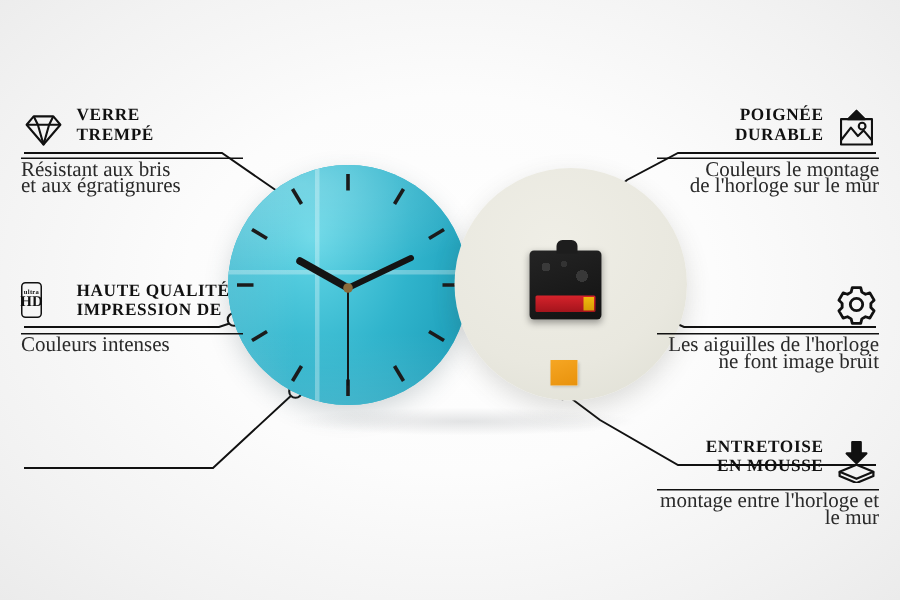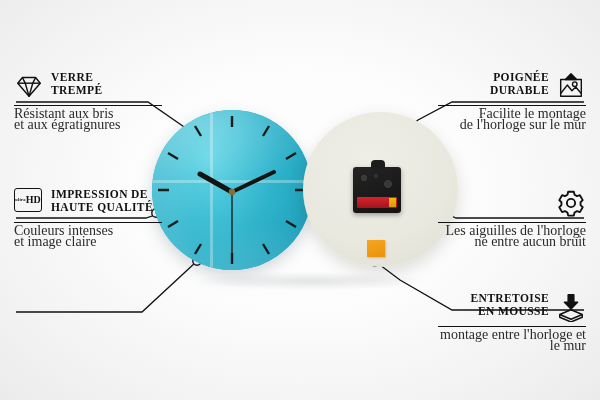--- a/index.html
+++ b/index.html
@@ -126,22 +126,22 @@
 
   
   #co-verre      { left:14px;  top:55px;  }
   #co-impression { left:14px;  top:172px; }
   #co-bords      { left:14px;  top:278px; }
   #co-poignee    { left:438px; top:55px;  }
   #co-mecanisme  { left:438px; top:172px; }
   #co-entretoise { left:438px; top:276px; }
 
   .hd-badge{
-    width:28px;height:24px;border:1.6px solid #111;border-radius:3px;
-    display:flex;align-items:center;justify-content:center;
+    width:14px;height:24px;border:1.6px solid #111;border-radius:3px;
+    display:flex;flex-direction:column;align-items:center;justify-content:center;
     line-height:1;
   }
   .hd-badge .u{ font-size:4.4px; font-weight:700; letter-spacing:.2px; color:#111; }
   .hd-badge .h{ font-size:10px; font-weight:700; color:#111; margin-top:.5px; }
 </style>
 </head>
 <body>
 
 <div id="stage">
 
@@ -223,62 +223,61 @@
 
   <div class="callout left" id="co-impression">
     <div class="co-head">
       <div class="co-icon">
         <div class="hd-badge">
           <span class="u">ultra</span>
           <span class="h">HD</span>
         </div>
       </div>
       <div>
+        <div class="co-title">HAUTE QUALITÉ</div>
         <div class="co-title">IMPRESSION DE</div>
-        <div class="co-title">HAUTE QUALITÉ</div>
       </div>
     </div>
     <div class="co-rule"></div>
     <div class="co-sub">Couleurs intenses</div>
-    <div class="co-sub">et image claire</div>
   </div>
 
 
   <div class="callout right" id="co-poignee">
     <div class="co-head">
       <svg class="co-icon" viewBox="0 0 32 32">
         <g fill="none" stroke="#111" stroke-width="1.5" stroke-linejoin="round">
           <path d="M16,3 L10,9 L22,9 Z" fill="#111"></path>
           <rect x="5" y="9" width="22" height="18"></rect>
           <path d="M5,24 L12,15 L17,21 L21,17 L27,24"></path>
           <circle cx="20" cy="14" r="2.4"></circle>
         </g>
       </svg>
       <div>
         <div class="co-title">POIGNÉE</div>
         <div class="co-title">DURABLE</div>
       </div>
     </div>
     <div class="co-rule"></div>
-    <div class="co-sub">Facilite le montage</div>
+    <div class="co-sub">Couleurs le montage</div>
     <div class="co-sub">de l'horloge sur le mur</div>
   </div>
 
   <div class="callout right" id="co-mecanisme">
     <div class="co-head">
       <svg class="co-icon" viewBox="0 0 32 32">
         <g fill="none" stroke="#111" stroke-width="2" stroke-linejoin="round">
           <path d="M13,4 h6 l.8,3.2 2.6,1.5 3.1,-1 3,5.2 -2.3,2.3 0,3 2.3,2.3 -3,5.2 -3.1,-1 -2.6,1.5 -.8,3.2 h-6 l-.8,-3.2 -2.6,-1.5 -3.1,1 -3,-5.2 2.3,-2.3 0,-3 -2.3,-2.3 3,-5.2 3.1,1 2.6,-1.5 Z"></path>
           <circle cx="16" cy="16" r="4.4"></circle>
         </g>
       </svg>
     </div>
     <div class="co-rule"></div>
     <div class="co-sub">Les aiguilles de l'horloge</div>
-    <div class="co-sub">ne entre aucun bruit</div>
+    <div class="co-sub">ne font image bruit</div>
   </div>
 
   <div class="callout right" id="co-entretoise">
     <div class="co-head">
       <svg class="co-icon" viewBox="0 0 32 32">
         <g fill="none" stroke="#111" stroke-width="1.6" stroke-linejoin="round">
           <path d="M13,3 h6 v8 h4 l-7,7 -7,-7 h4 Z" fill="#111"></path>
           <path d="M16,19 L28,24 L16,29 L4,24 Z"></path>
           <path d="M4,24 v3 l12,5 12,-5 v-3"></path>
         </g>

